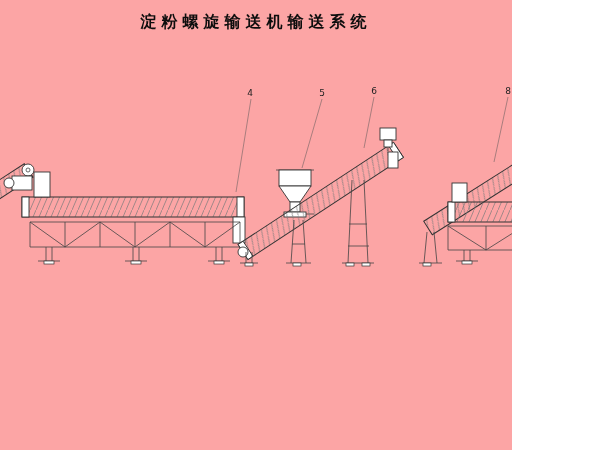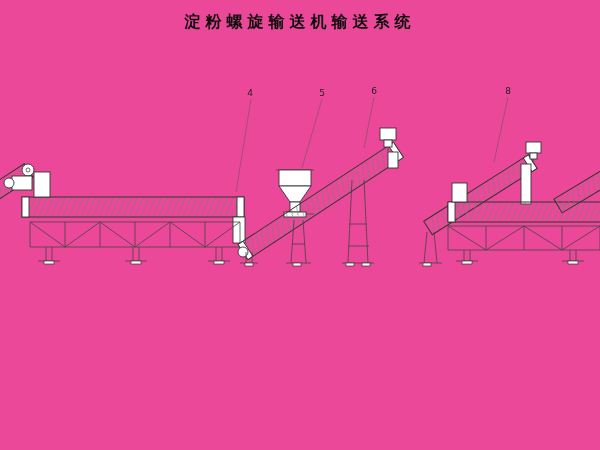--- a/index.html
+++ b/index.html
@@ -1,17 +1,17 @@
 <!DOCTYPE html>
 <html><head>
 <meta charset="utf-8">
 <style>
   html,body { margin:0; padding:0; background:#ffffff; }
   .page {
-    position:relative; width:600px; height:450px; background:#ec4899;
+    position:relative; width:512px; height:450px; background:#fca5a5;
     overflow:hidden; font-family:"Liberation Serif", serif; color:#111;
   }
   .title {
     position:absolute; top:12px; left:0; right:0; text-align:center;
     font-size:16px; font-weight:bold; letter-spacing:5px; color:#0d0d0d;
     white-space:nowrap;
   }
   svg.drawing { position:absolute; left:0; top:0; }
   .legend {
     position:absolute; left:0; top:326px; width:600px;

